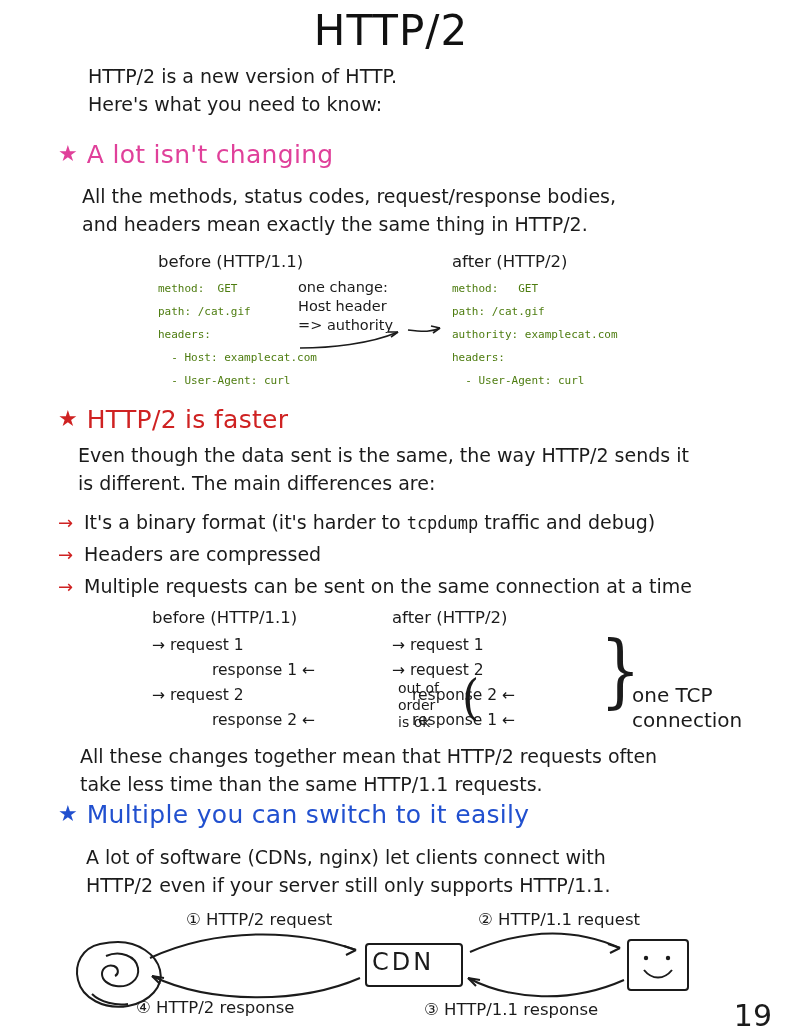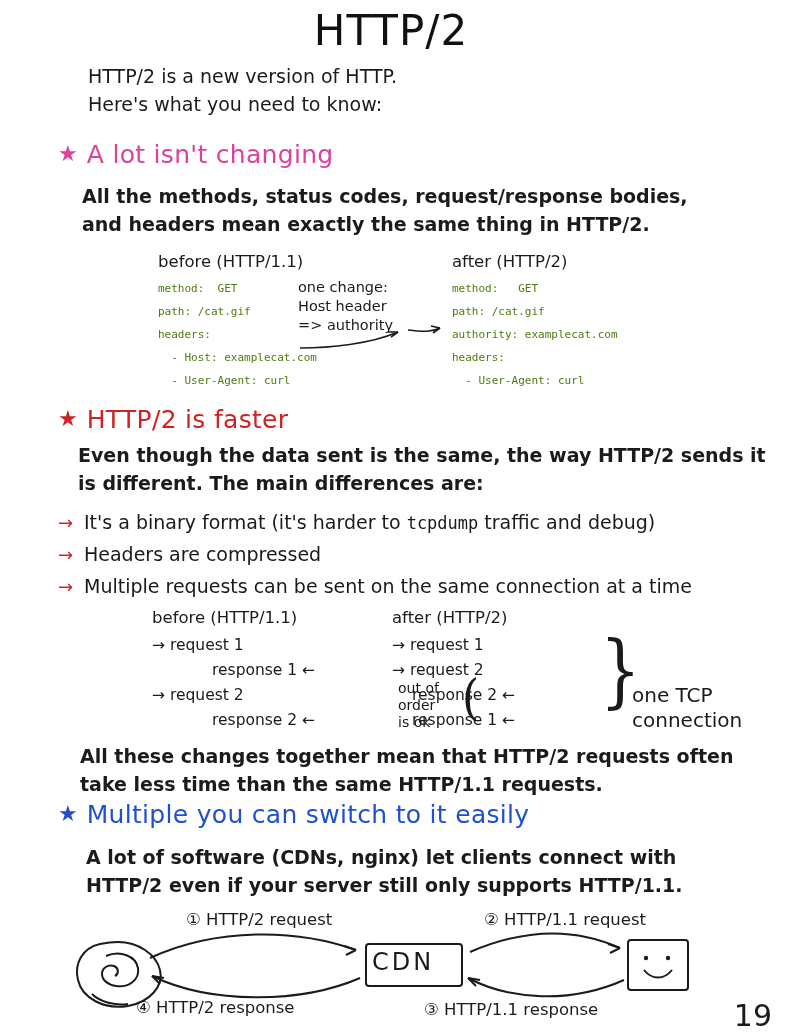--- a/index.html
+++ b/index.html
@@ -88,21 +88,21 @@
 
   
   .para {
     position: absolute;
     width: 700px;
   }
   .p1 { top: 182px; left: 82px; }
   .p2 { top: 441px; left: 78px; }
   .p3 { top: 742px; left: 80px; }
   .p4 { top: 843px; left: 86px; }
-  .para div { white-space: nowrap; font-weight: bold; }
+  .para div { white-space: nowrap; }
 
   
   .bullets {
     position: absolute;
     top: 511px;
     left: 58px;
     width: 720px;
   }
   .bullet-row {
     display: flex;
@@ -380,21 +380,21 @@
       <path d="M468 78 L 480 80 M468 78 L 476 86" stroke="#1b1b1b" stroke-width="2" fill="none"></path>
     </svg>
 
     <div class="dlabel" style="left:372px; top:48px; font-size:24px; letter-spacing:3px;">CDN</div>
 
     <div class="dlabel" style="left:186px; top:10px;">
       <span>①</span>
       <span>HTTP/2 request</span>
     </div>
 
-    <div class="dlabel" style="left:478px; top:10px;margin-left:6px;">
+    <div class="dlabel" style="left:478px; top:10px;">
       <span>②</span>
       <span>HTTP/1.1 request</span>
     </div>
 
     <div class="dlabel" style="left:136px; top:98px;">
       <span>④</span>
       <span>HTTP/2 response</span>
     </div>
 
     <div class="dlabel" style="left:424px; top:100px;">

